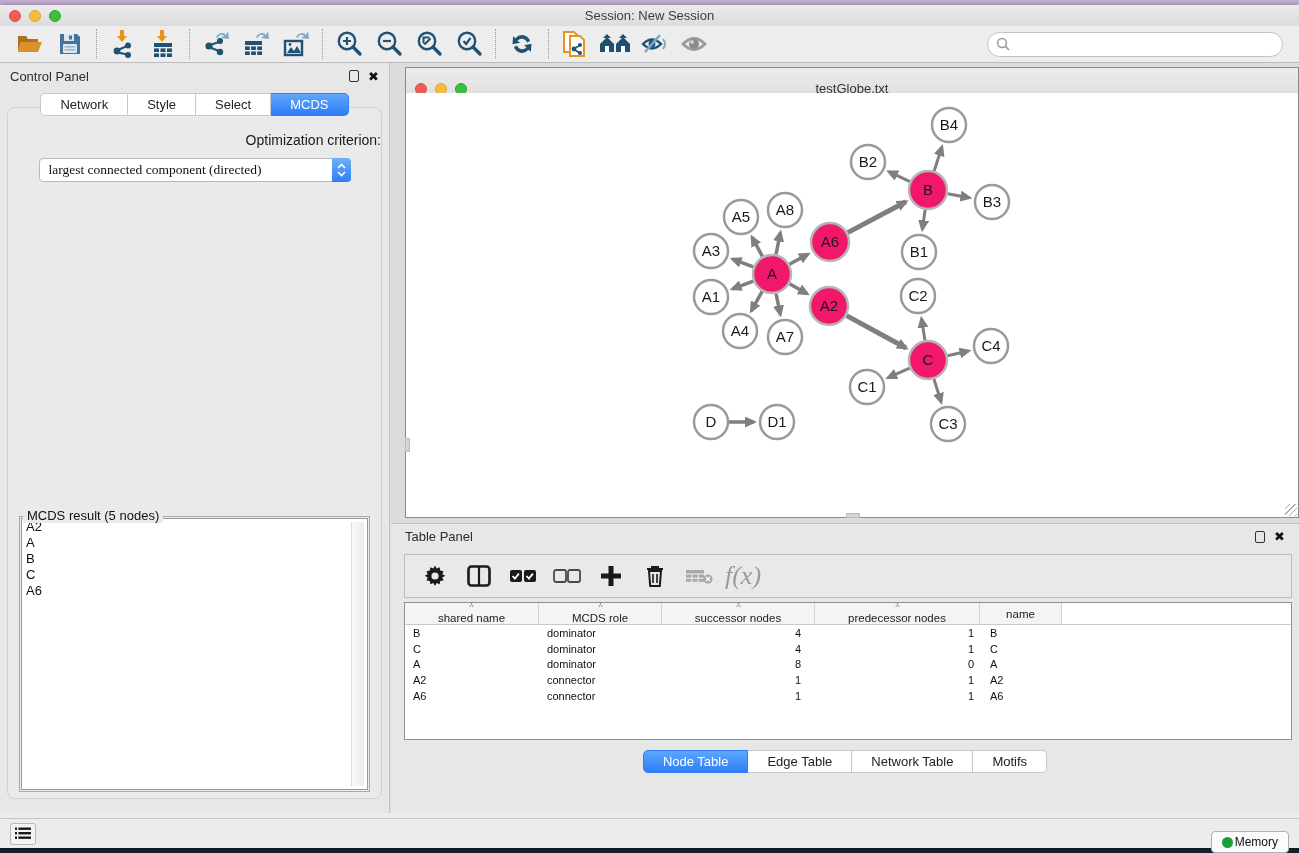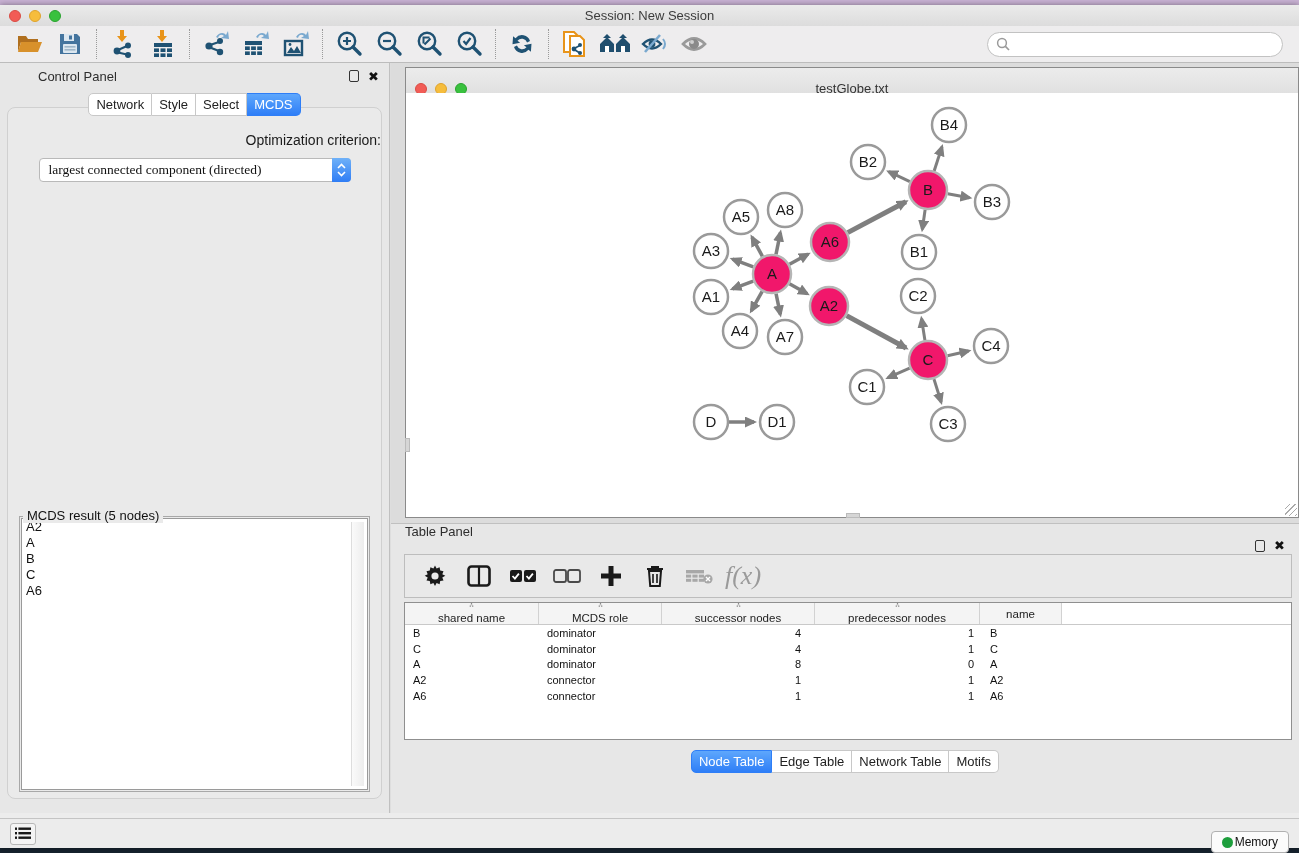--- a/index.html
+++ b/index.html
@@ -29,27 +29,27 @@
   .search-input { width:296px; height:25px; border:1px solid #c2c2c2; border-radius:13px;
     background:#fff; padding:0 10px 0 28px; font-size:13px; outline:none; }
   .search-glass { position:absolute; left:9px; top:5px; }
 
   
   .main { position:absolute; top:58px; left:0; right:0; bottom:35px; background:#dedede; }
 
   
   .cpanel { position:absolute; top:0; left:0; width:390px; bottom:0; background:#e7e7e7;
     border-right:1px solid #c0c0c0; }
-  .cpanel-head { height:26px; display:flex; align-items:center; padding:0 10px;margin-left:28px; }
+  .cpanel-head { height:26px; display:flex; align-items:center; padding:0 10px; }
   .cpanel-title { font-size:13px; color:#2d2d2d; }
   .panel-btns { margin-left:auto; display:flex; gap:9px; align-items:center; }
   .float-btn { width:10px; height:12px; border:1.5px solid #333; border-radius:2px; cursor:pointer; }
   .close-btn { font-size:13px; font-weight:bold; color:#111; cursor:pointer; line-height:1; }
   .seg-tabs { display:flex; justify-content:center; margin-top:4px; position:relative; z-index:2; }
-  .seg-tab { font-size:13px; padding:3px 7px; background:#fff; border:1px solid #c8c8c8;
+  .seg-tab { font-size:13px; padding:3px 19px; background:#fff; border:1px solid #c8c8c8;
     border-left:none; color:#222; cursor:pointer; }
   .seg-tab:first-child { border-left:1px solid #c8c8c8; border-radius:5px 0 0 5px; }
   .seg-tab:last-child { border-radius:0 5px 5px 0; }
   .seg-tab.active { background:linear-gradient(#5ea7fc,#2e7ef7); border-color:#2e7ef7; color:#fff; }
   .cpanel-body { position:absolute; top:44px; left:7px; right:7px; bottom:14px;
     background:#eaeaea; border:1px solid #d0d0d0; border-radius:8px; }
   .opt-label { text-align:right; margin-top:24px; font-size:14px; color:#1a1a1a; }
   .combo { margin:10px auto 0; width:312px; height:24px; background:#fff;
     border:1px solid #b9b9b9; border-radius:4px; display:flex; align-items:center; cursor:pointer;font-family:Liberation Serif, serif; }
   .combo-value { flex:1; font-size:13.5px; padding-left:9px; color:#111; white-space:nowrap; }
@@ -82,21 +82,21 @@
   .net-canvas { position:absolute; top:25px; left:0; right:0; bottom:0; background:#fff; }
   .net-canvas svg { display:block; }
   .grip { position:absolute; right:1px; bottom:1px; width:12px; height:12px;
     background:repeating-linear-gradient(135deg,transparent 0 3px,#aaa 3px 4px); cursor:nwse-resize; }
   .vthumb { position:absolute; left:-1px; top:345px; width:5px; height:14px; background:#d6d6d6; border:1px solid #bbb; }
   .hthumb { position:absolute; left:440px; bottom:-1px; height:5px; width:14px; background:#d6d6d6; border:1px solid #bbb; }
 
   
   .tpanel { position:absolute; top:460px; left:0; right:0; bottom:0; background:#e7e7e7;
     border-top:1px solid #c0c0c0; }
-  .tpanel-head { height:25px; display:flex; align-items:flex-start; padding:0 14px;flex-direction:column; }
+  .tpanel-head { height:25px; display:flex; align-items:center; padding:0 14px; }
   .tpanel-title { font-size:13px; color:#2d2d2d; }
   .tpanel-toolbar { position:absolute; top:30px; left:13px; right:7px; height:44px;
     background:#e9e9e9; border:1px solid #bdbdbd; display:flex; align-items:center; padding:0 8px; }
   .tt-ico { width:44px; height:36px; display:flex; align-items:center; justify-content:center; cursor:pointer; }
   .fx-label { font-family:Liberation Serif, serif; font-style:italic;
     font-size:26px; color:#9a9a9a; }
   .dtable { position:absolute; top:78px; left:13px; right:7px; bottom:73px; background:#fff;
     border:1px solid #8f8f8f; overflow:hidden; }
   .thead { display:flex; height:22px; border-bottom:1px solid #c9c9c9; background:#fff; }
   .th { display:flex; align-items:center; justify-content:center; gap:5px; font-size:11.5px;

